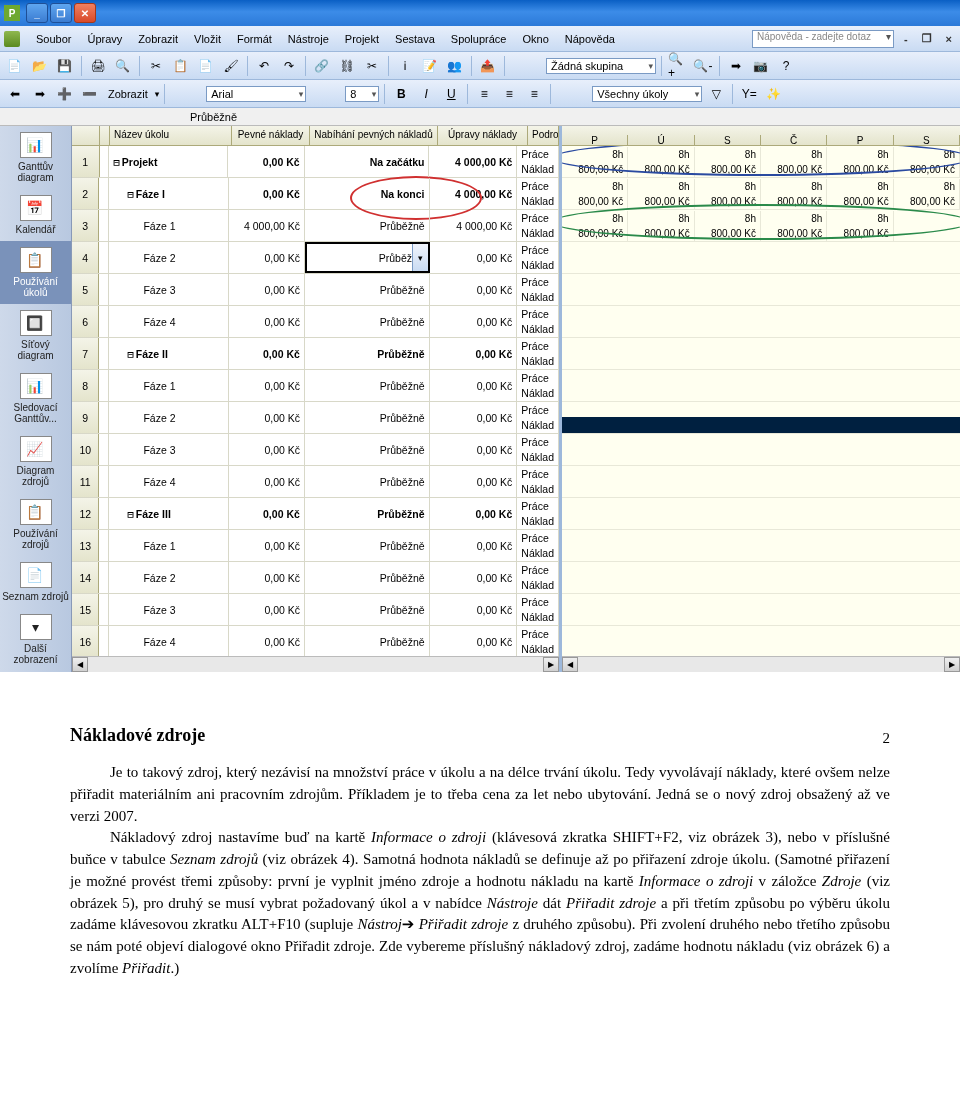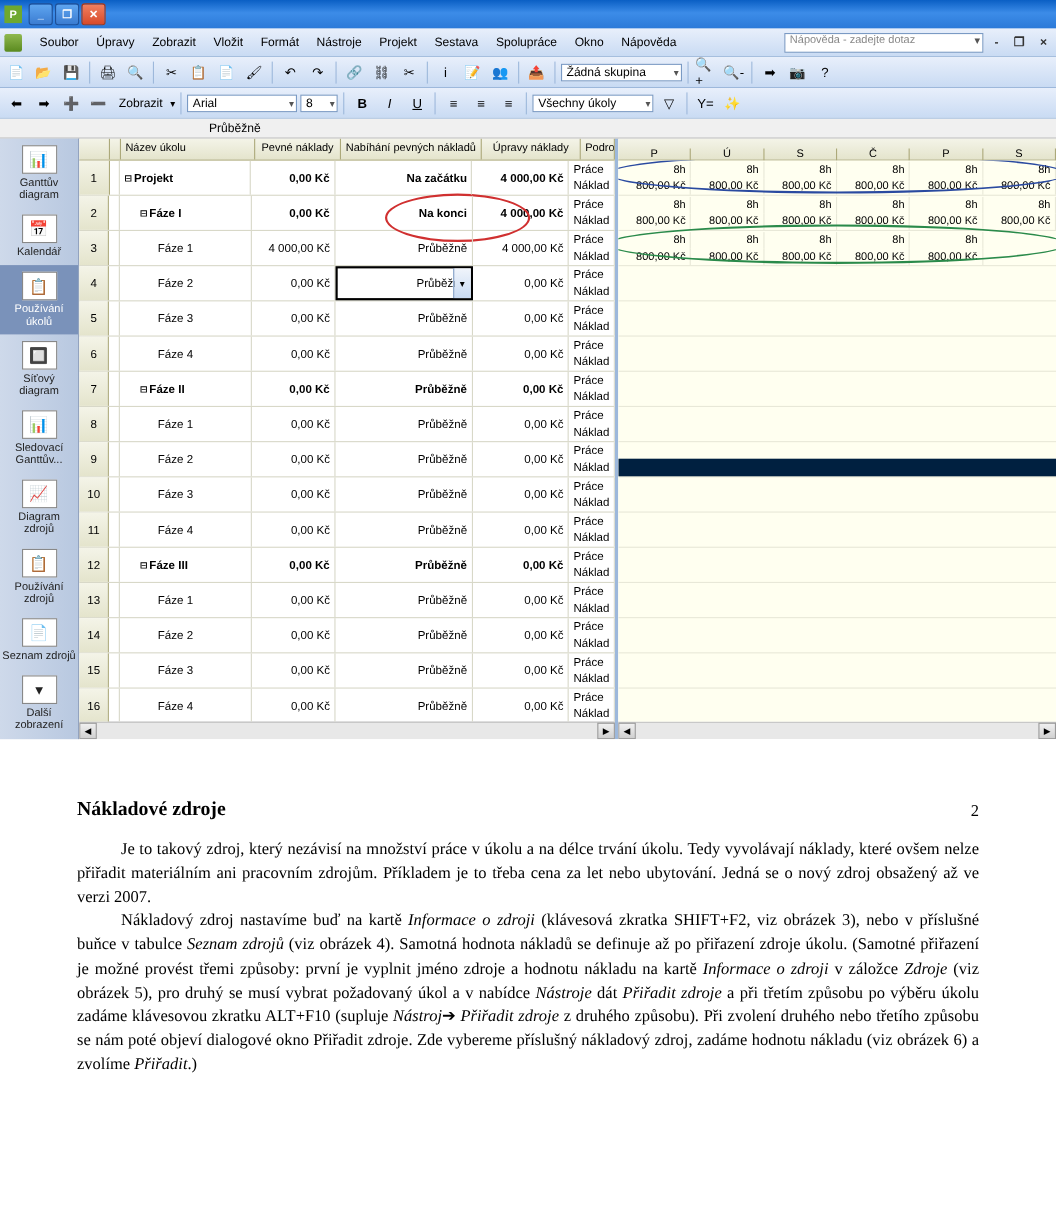--- a/index.html
+++ b/index.html
@@ -9,28 +9,28 @@
 .titlebar .icon { width: 16px; height: 16px; background: #6ea82f; margin-right: 6px; display: inline-flex; align-items: center; justify-content: center; font-size: 10px; font-weight: bold; color: #fff; }
 .titlebar .title { font-weight: bold; font-size: 12px; flex: 1; }
 .winbtns { display: flex; gap: 2px; }
 .winbtn { width: 22px; height: 20px; background: linear-gradient(#5fa6f0,#3b7cd1); border: 1px solid #1e4f96; border-radius: 3px; display: flex; align-items: center; justify-content: center; color: #fff; font-weight: bold; font-size: 10px; }
 .winbtn.close { background: linear-gradient(#f08060,#d84a2a); border-color: #a83818; }
 
 .menubar { background: linear-gradient(#e8effb,#c9dbf3); height: 26px; display: flex; align-items: center; padding: 0 4px; border-bottom: 1px solid #9db8db; }
 .menubar .micon { width: 16px; height: 16px; background: linear-gradient(#8fb84f,#5a8a1f); margin-right: 8px; border-radius: 2px; }
 .menubar .mitem { padding: 3px 8px; cursor: default; }
 .menubar .spacer { flex: 1; }
-.helpbox { background: #fff; border: 1px solid #7a9ac4; height: 18px; width: 181px; padding: 0 14px 0 4px; font-size: 10px; color: #888; position: relative; }
+.helpbox { background: #fff; border: 1px solid #7a9ac4; height: 18px; width: 142px; padding: 0 14px 0 4px; font-size: 10px; color: #888; position: relative; }
 .helpbox::after { content: "▾"; position: absolute; right: 2px; top: 0; color: #555; }
 .closex { margin-left: 6px; font-weight: bold; color: #333; padding: 0 4px; }
 
 .toolbar { background: linear-gradient(#e8effb,#c9dbf3); height: 28px; display: flex; align-items: center; padding: 0 4px; gap: 3px; border-bottom: 1px solid #9db8db; }
 .tbtn { width: 22px; height: 22px; display: flex; align-items: center; justify-content: center; border: 1px solid transparent; border-radius: 2px; font-size: 12px; }
 .tsep { width: 1px; height: 20px; background: #9db8db; margin: 0 2px; }
-.tdrop { height: 16px; border: 1px solid #7a9ac4; background: #fff; padding: 0 16px 0 4px; font-size: 11px; display: flex; align-items: center; position: relative; min-width: 50px; }
+.tdrop { height: 16px; border: 1px solid #7a9ac4; background: #fff; padding: 0 16px 0 4px; font-size: 11px; display: flex; align-items: center; position: relative; min-width: 50px; margin-left: 36px; }
 .tdrop::after { content: "▾"; position: absolute; right: 2px; color: #555; font-size: 9px; }
 .tlabel { padding: 0 4px; }
 
 .formula { background: #f0f0f0; border-bottom: 1px solid #bbb; height: 18px; display: flex; align-items: center; padding-left: 190px; font-size: 11px; }
 
 .workspace { display: flex; height: 546px; }
 
 .viewbar { width: 72px; background: linear-gradient(90deg,#ced9ea,#b8c8e0); border-right: 1px solid #8899b8; overflow: hidden; }
 .vbitem { text-align: center; padding: 6px 2px; font-size: 10px; color: #222; cursor: default; }
 .vbitem .vbicon { width: 32px; height: 26px; margin: 0 auto 3px; background: #fff; border: 1px solid #888; display: flex; align-items: center; justify-content: center; font-size: 14px; }

